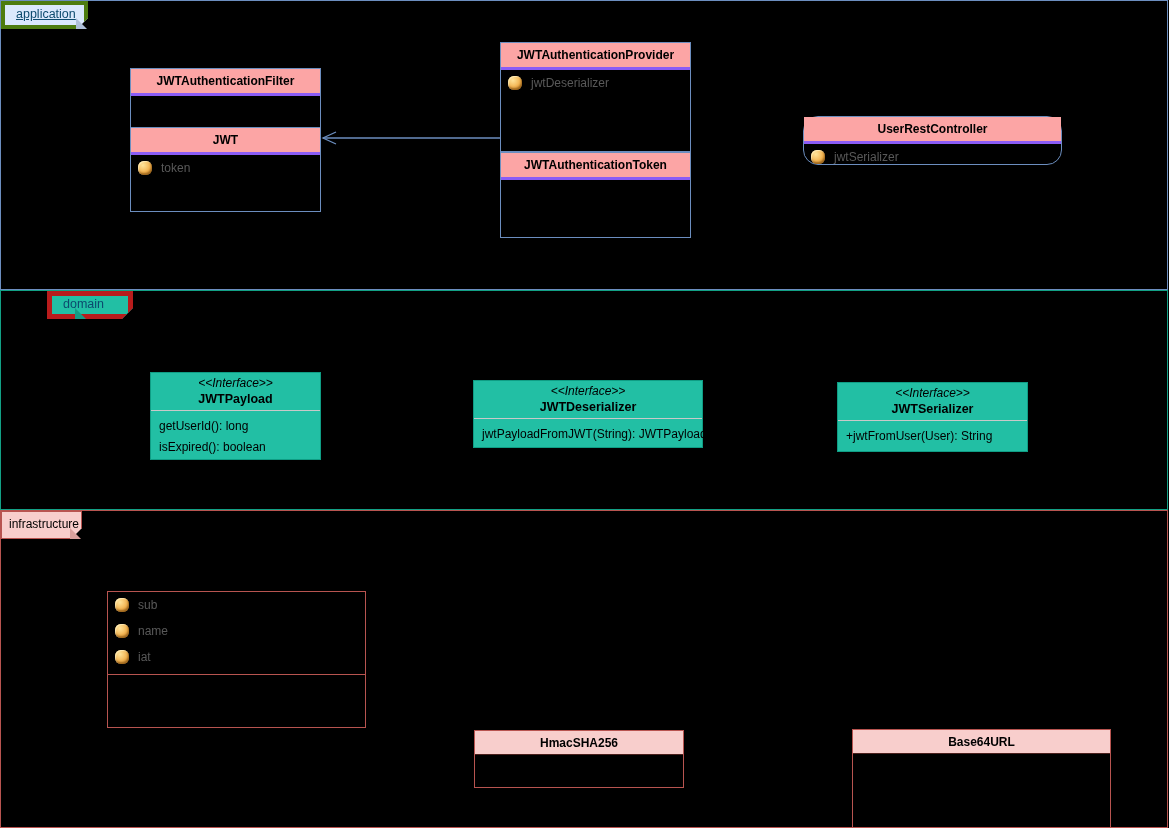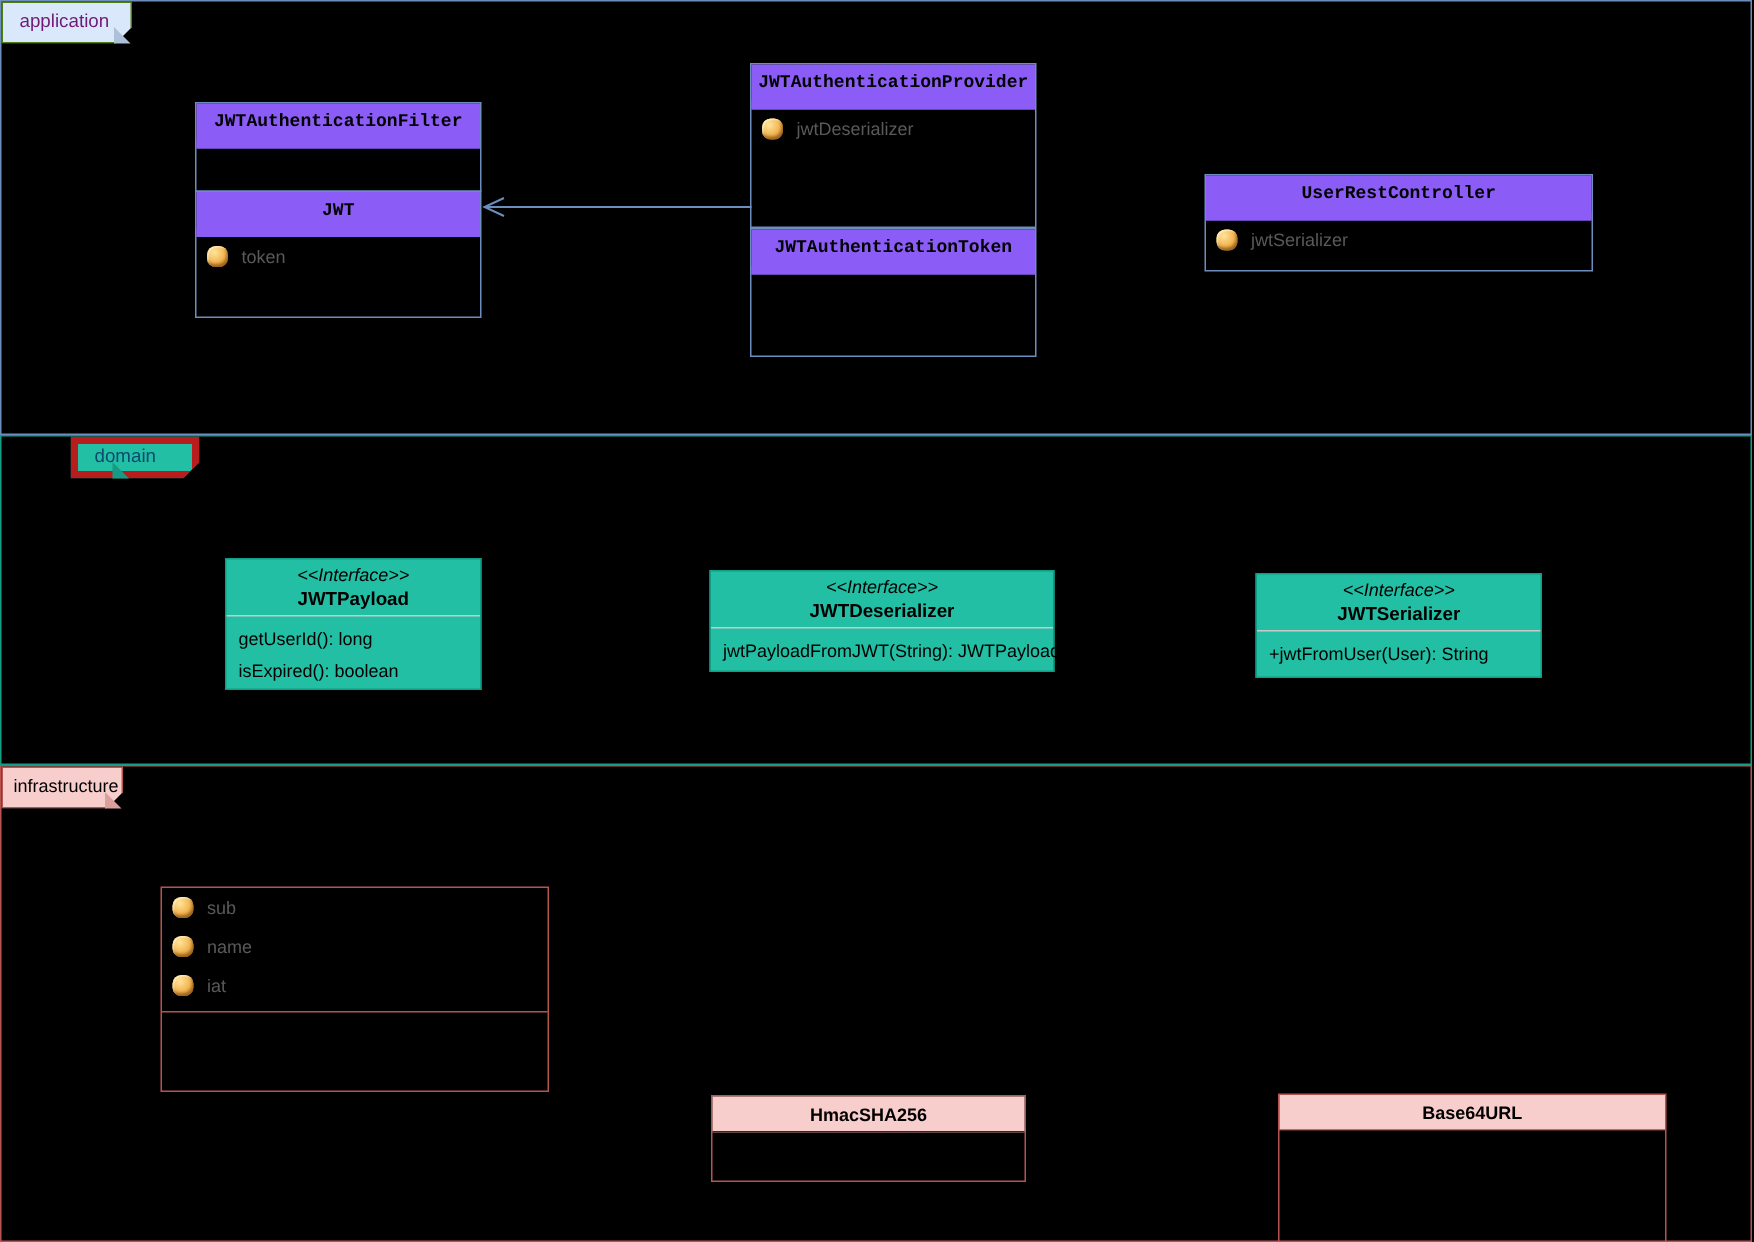--- a/index.html
+++ b/index.html
@@ -11,36 +11,36 @@
   .lane { position:absolute; left:0; width:1168px; box-sizing:border-box; border:1px solid; }
   .lane-app   { top:0;   height:290px; border-color:#6c8ebf; }
   .lane-dom   { top:290px; height:220px; border-color:#12a085; }
   .lane-infra { top:510px; height:318px; border-color:#b85450; }
 
   .lane-tab {
     position:absolute; box-sizing:border-box; display:flex; align-items:center;
     font-size:12.5px; padding:0 16px 2px 11px; height:28px;
     clip-path: polygon(0 0, 100% 0, 100% calc(100% - 11px), calc(100% - 11px) 100%, 0 100%);
   }
-  .tab-app   { left:1px; top:1px;   width:87px; background:#dae8fc; border:1px solid #4d7c0f; color:#701a75; }
+  .tab-app   { left:1px; top:1px;   width:87px; background:#dae8fc; border:4px solid #4d7c0f; color:#0c4a6e;text-decoration:underline; }
   .tab-dom   { left:1px; top:291px; width:86px; background:#22bfa4; border:5px solid #b91c1c; color:#0c4a6e;margin-left:46px; }
   .tab-infra { left:1px; top:511px; width:81px; background:#f8cecc; border:1px solid #b85450; color:#000000; padding:0 14px 2px 7px; font-size:12px; }
   .tab-fold { position:absolute; width:0; height:0; border-top:11px solid transparent; }
   .fold-app   { left:76px;  top:18px;  border-left:11px solid #aebfd8; }
   .fold-dom   { left:75px;  top:308px; border-left:11px solid #169b85; }
   .fold-infra { left:70px;  top:528px; border-left:11px solid #d9a09c; }
 
   
   .uml { position:absolute; box-sizing:border-box; border:1px solid; display:flex; flex-direction:column; }
   .uml .hdr {
     display:flex; align-items:center; justify-content:center;
     font-weight:bold; font-size:12px; color:#000; flex:0 0 auto;
   }
   .blue { border-color:#6c8ebf; background:transparent; }
-  .blue .hdr { background:#8b5cf6; height:24px; border-bottom:6px solid #8b5cf6;font-family:Liberation Mono, monospace; }
+  .blue .hdr { background:#fca5a5; height:24px; border-bottom:3px solid #8b5cf6; }
   .pink { border-color:#b85450; background:transparent; }
   .pink .hdr { background:#f8cecc; height:23px; border-bottom:1px solid #4a1f1c; }
   .teal { border-color:#0f9d84; background:#22bfa4; }
   .teal .hdr2 {
     display:flex; flex-direction:column; align-items:center; justify-content:center;
     height:37px; border-bottom:1px solid #c9c9c9; color:#000; flex:0 0 auto;
   }
   .stereo { font-style:italic; font-size:12px; line-height:15px; }
   .iface-title { font-weight:bold; font-size:12.5px; line-height:16px; }
   .methods { padding:5px 0 0 0; }
@@ -113,21 +113,21 @@
       <span class="fname">jwtDeserializer</span>
     </div>
   </div>
 
   <div class="uml blue" style="left:500px;top:152px;width:191px;height:86px;">
     <div class="hdr">
       <span>JWTAuthenticationToken</span>
     </div>
   </div>
 
-  <div class="uml blue" style="left:803px;top:116px;width:259px;height:65px;">
+  <div class="uml blue" style="left:803px;top:116px;width:259px;height:49px;border-radius:15px;">
     <div class="hdr">
       <span>UserRestController</span>
     </div>
     <div class="row">
       <span class="lock"></span>
       <span class="fname">jwtSerializer</span>
     </div>
   </div>
 
   <div class="uml teal" style="left:150px;top:372px;width:171px;height:88px;">

